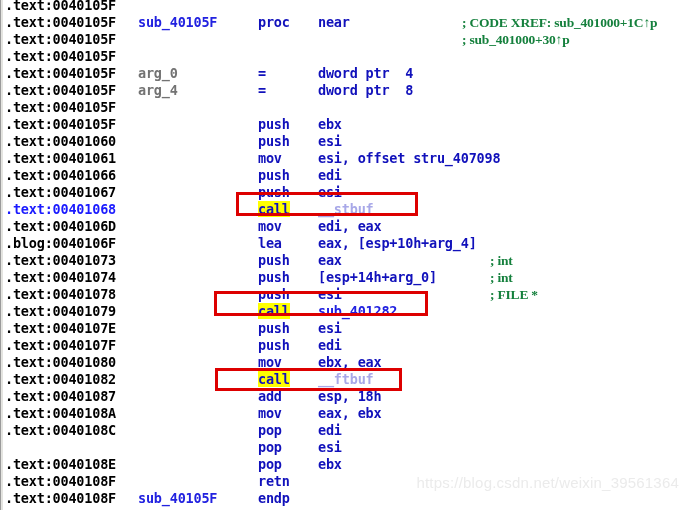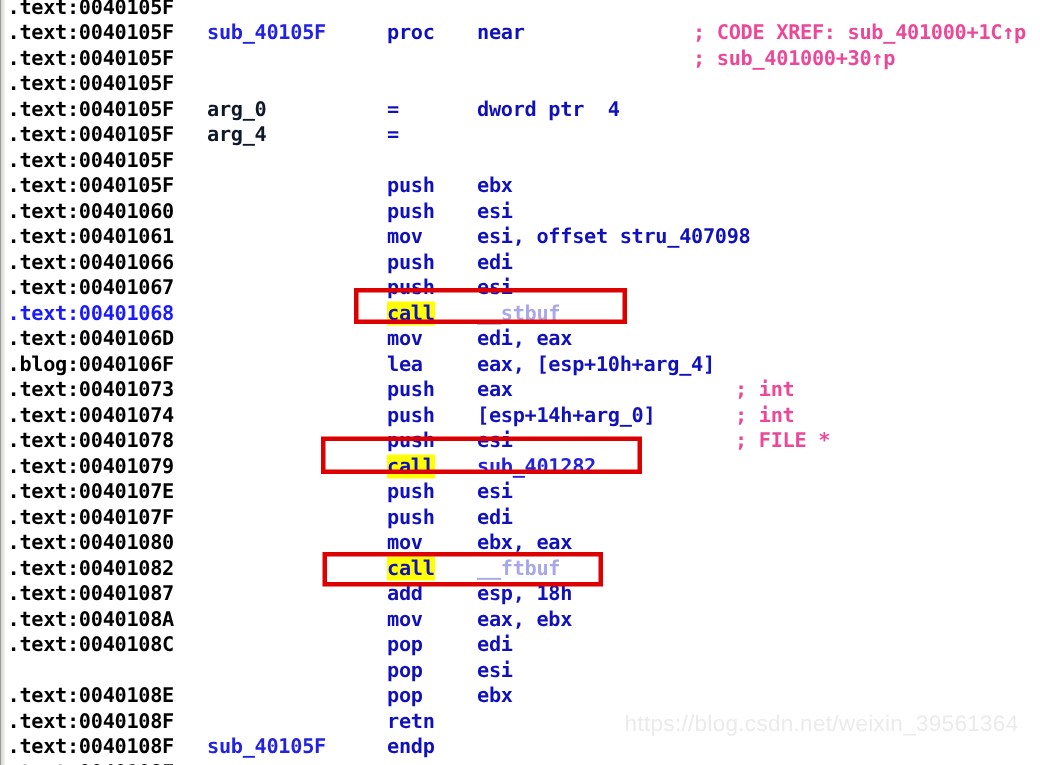--- a/index.html
+++ b/index.html
@@ -73,29 +73,30 @@
   }
   .col-ops {
     position: absolute;
     left: 318px;
     top: 0;
   }
   .col-cmt {
     position: absolute;
     left: 490px;
     top: 0;
-    color: #ec4899;
+    color: #15803d;
+    font-family: Liberation Serif, serif;
   }
   .col-cmt.near {
     left: 462px;
   }
 
   
   .t-func   { color: #2222e0; }          
-  .t-arg    { color: #0f172a; }          
+  .t-arg    { color: #737373; }          
   .t-kw     { color: #1111bb; }          
   .t-instr  { color: #1111bb; }
   .t-reg    { color: #1111bb; }
   .t-libfn  { color: #a8a8e8; }
 
   .hl-call {
     background: #ffff00;
     color: #1111bb;
     margin-top: 40px;
   }
@@ -128,21 +129,21 @@
 
   <div class="pane-border-left"></div>
   <div class="pane-border-left2"></div>
 
   <div class="listing" id="listing">
       <div class="line"><span class="col-addr">.text:0040105F</span></div>
       <div class="line"><span class="col-addr">.text:0040105F</span><span class="col-name t-func">sub_40105F</span><span class="col-mnem t-kw">proc</span><span class="col-ops t-kw">near</span><span class="col-cmt near">; CODE XREF: sub_401000+1C↑p</span></div>
       <div class="line"><span class="col-addr">.text:0040105F</span><span class="col-cmt near">; sub_401000+30↑p</span></div>
       <div class="line"><span class="col-addr">.text:0040105F</span></div>
       <div class="line"><span class="col-addr">.text:0040105F</span><span class="col-name t-arg">arg_0</span><span class="col-mnem t-kw" style="left: 258px;">=</span><span class="col-ops t-kw">dword ptr  4</span></div>
-      <div class="line"><span class="col-addr">.text:0040105F</span><span class="col-name t-arg">arg_4</span><span class="col-mnem t-kw" style="left: 258px;">=</span></div>
+      <div class="line"><span class="col-addr">.text:0040105F</span><span class="col-name t-arg">arg_4</span><span class="col-mnem t-kw" style="left: 258px;">=</span><span class="col-ops t-kw">dword ptr  8</span></div>
       <div class="line"><span class="col-addr">.text:0040105F</span></div>
       <div class="line"><span class="col-addr">.text:0040105F</span><span class="col-mnem t-instr">push</span><span class="col-ops t-reg">ebx</span></div>
       <div class="line"><span class="col-addr">.text:00401060</span><span class="col-mnem t-instr">push</span><span class="col-ops t-reg">esi</span></div>
       <div class="line"><span class="col-addr">.text:00401061</span><span class="col-mnem t-instr">mov</span><span class="col-ops t-reg">esi, offset stru_407098</span></div>
       <div class="line"><span class="col-addr">.text:00401066</span><span class="col-mnem t-instr">push</span><span class="col-ops t-reg">edi</span></div>
       <div class="line"><span class="col-addr">.text:00401067</span><span class="col-mnem t-instr">push</span><span class="col-ops t-reg">esi</span></div>
       <div class="line"><span class="col-addr cur">.text:00401068</span><span class="col-mnem t-instr"><span class="hl-call">call</span></span><span class="col-ops t-libfn">__stbuf</span></div>
       <div class="line"><span class="col-addr">.text:0040106D</span><span class="col-mnem t-instr">mov</span><span class="col-ops t-reg">edi, eax</span></div>
       <div class="line"><span class="col-addr">.blog:0040106F</span><span class="col-mnem t-instr">lea</span><span class="col-ops t-reg">eax, [esp+10h+arg_4]</span></div>
       <div class="line"><span class="col-addr">.text:00401073</span><span class="col-mnem t-instr">push</span><span class="col-ops t-reg">eax</span><span class="col-cmt">; int</span></div>

